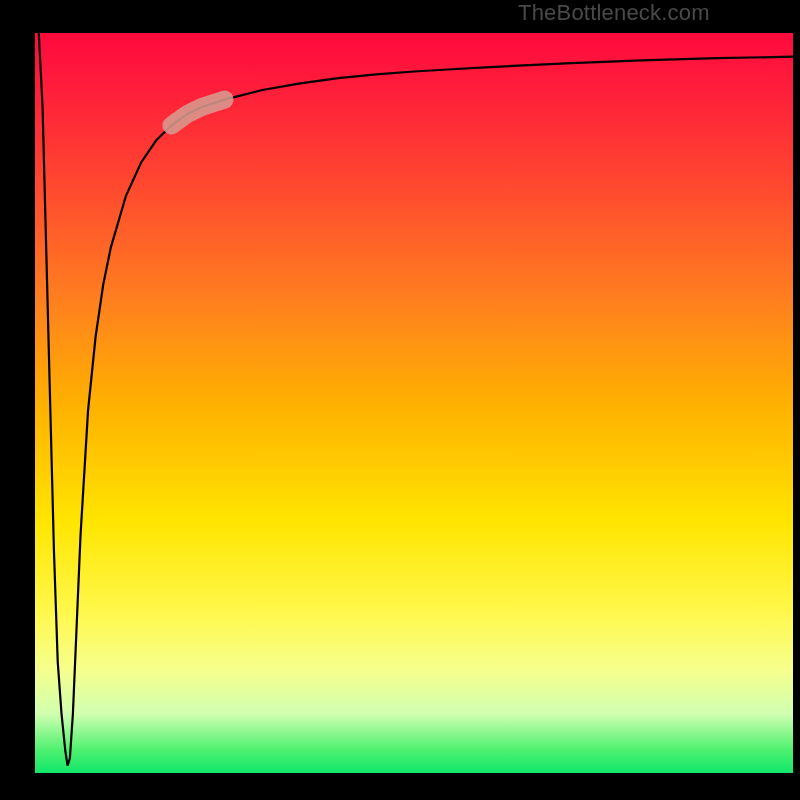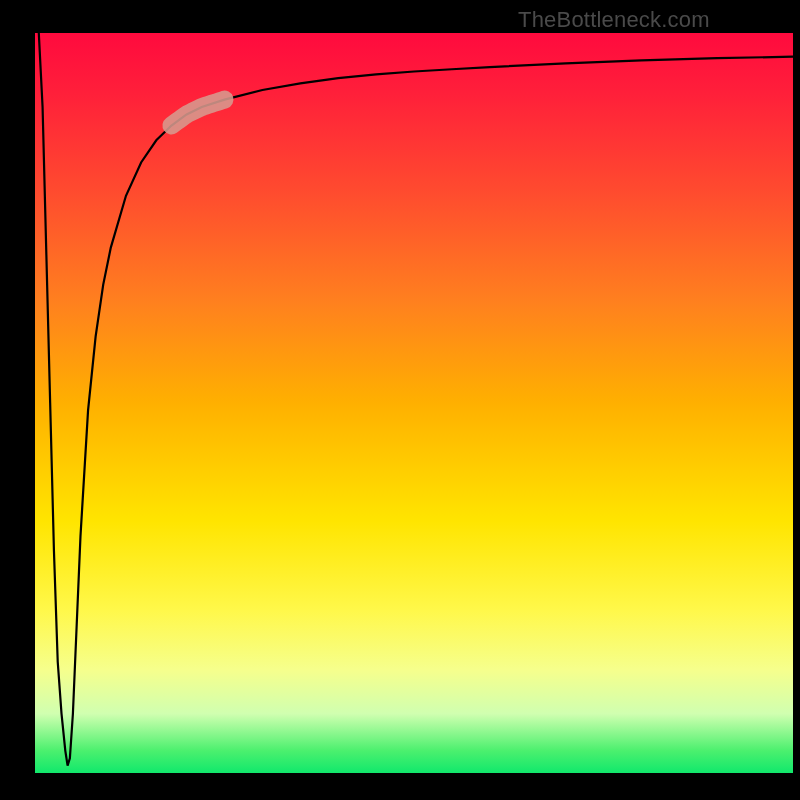--- a/index.html
+++ b/index.html
@@ -45,18 +45,18 @@
     position: absolute;
     left: 0;
     top: 0;
   }
 </style>
 </head>
 <body>
 
 <div class="stage">
   <div class="plot-area" style="left: 35px; top: 33px; width: 758px; height: 740px;"></div>
-  <div class="attribution" style="left: 518px; top: 7px;">TheBottleneck.com</div>
+  <div class="attribution" style="left: 518px; top: 0;">TheBottleneck.com</div>
   <svg class="curve" width="800" height="800">
     <path fill="none" d="M38.79,33.00L42.58,107.00L46.37,255.00L50.16,403.00L53.95,551.00L57.74,662.00L61.53,713.80L65.32,750.80L67.59,765.60L69.87,758.20L72.90,713.80L76.69,625.00L80.48,536.20L88.06,410.40L95.64,336.40L103.22,284.60L110.80,247.60L125.96,195.80L141.12,162.50L156.28,140.30L171.44,125.50L186.60,114.40L201.76,107.00L224.50,99.60L262.40,89.98L300.30,83.32L338.20,78.14L376.10,74.44L414.00,71.48L451.90,69.26L489.80,67.04L565.60,63.34L641.40,60.38L717.20,58.16L793.00,56.68" stroke="#000000" stroke-width="2.2"></path>
     <path fill="none" stroke-linecap="round" d="M171.44,125.50L174.09,123.56L176.75,121.61L179.40,119.67L182.05,117.73L184.71,115.79L187.36,114.03L190.01,112.74L192.66,111.44L195.32,110.14L197.97,108.85L200.62,107.56L203.28,106.51L205.93,105.64L208.58,104.78L211.24,103.92L213.89,103.05L216.54,102.19L219.19,101.33L221.85,100.46L224.50,99.60" stroke="#d79a8e" stroke-width="18" opacity="0.88"></path>
   </svg>
 </div>
 
 </body></html>

